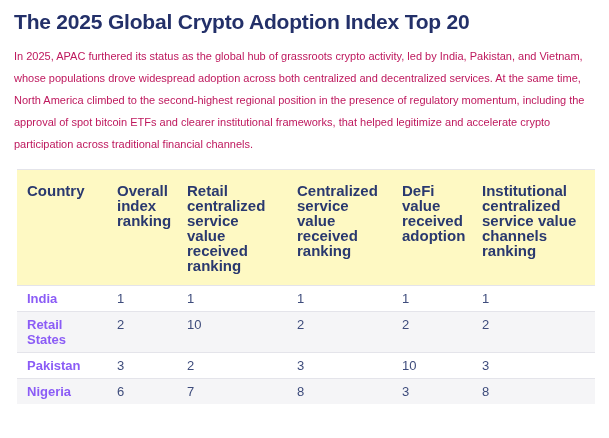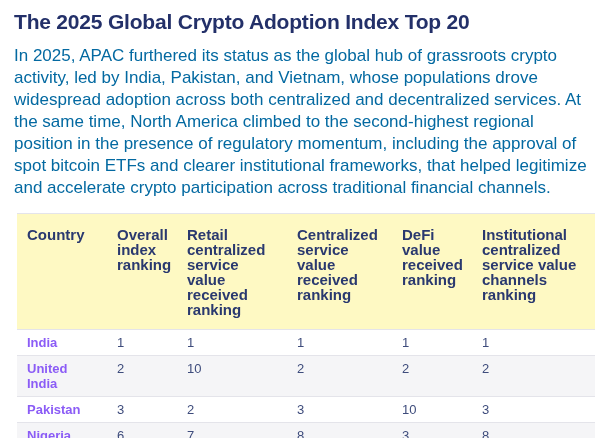--- a/index.html
+++ b/index.html
@@ -16,23 +16,23 @@
   }
   h1.page-title {
     font-size: 21px;
     font-weight: bold;
     letter-spacing: -0.2px;
     color: #233069;
     line-height: 1.2;
     margin-bottom: 11px;
   }
   p.intro {
-    font-size: 17px;
+    font-size: 11px;
     line-height: 22px;
-    color: #0369a1;
+    color: #be185d;
     max-width: 580px;
     margin-bottom: 14px;
   }
   table.rank-table {
     border-collapse: collapse;
     table-layout: fixed;
     width: 578px;
     margin-left: 3px;
     border-top: 1px solid #e4e4ea;
   }
@@ -77,35 +77,35 @@
       <col style="width:105px">
       <col style="width:80px">
       <col style="width:123px">
     </colgroup>
     <thead>
       <tr>
         <th>Country</th>
         <th>Overall index ranking</th>
         <th>Retail centralized service value received ranking</th>
         <th>Centralized service value received ranking</th>
-        <th>DeFi value received ranking</th>
+        <th>DeFi value received adoption</th>
         <th>Institutional centralized service value channels ranking</th>
       </tr>
     </thead>
     <tbody id="table-body">
         <tr>
           <td class="country">India</td>
           <td>1</td>
           <td>1</td>
           <td>1</td>
           <td>1</td>
           <td>1</td>
         </tr>
         <tr>
-          <td class="country">United India</td>
+          <td class="country">Retail States</td>
           <td>2</td>
           <td>10</td>
           <td>2</td>
           <td>2</td>
           <td>2</td>
         </tr>
         <tr>
           <td class="country">Pakistan</td>
           <td>3</td>
           <td>2</td>

